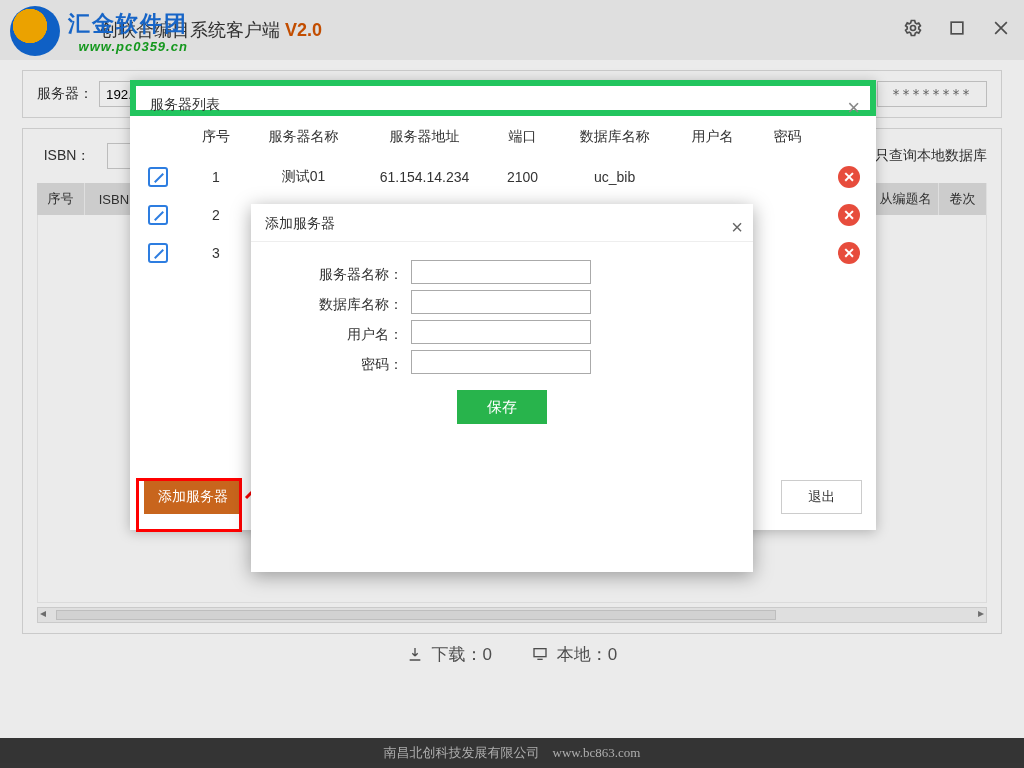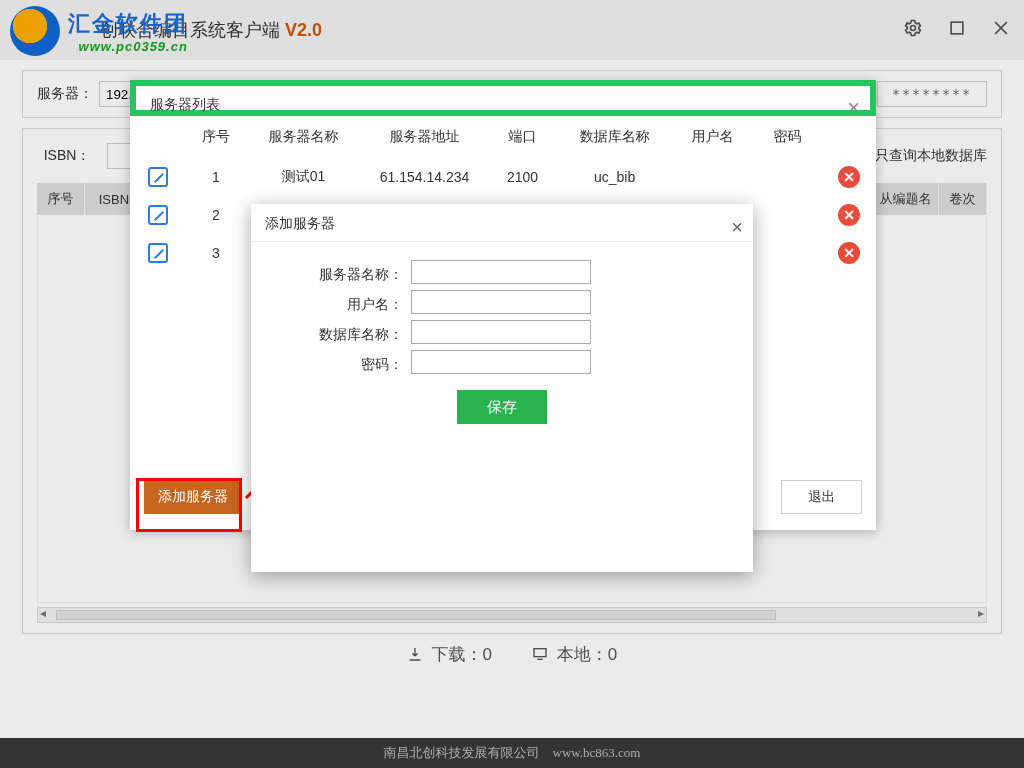--- a/index.html
+++ b/index.html
@@ -249,26 +249,26 @@
   <div class="hd2">
     <span>添加服务器</span>
     <span class="close2">×</span>
   </div>
   <div class="frm">
     <div class="frow">
         <label>服务器名称：</label>
         <input type="text" style="">
       </div>
     <div class="frow">
+        <label>数据库名称：</label>
+        <input type="text" style="">
+      </div>
+    <div class="frow">
         <label>用户名：</label>
         <input type="text" style="">
       </div>
     <div class="frow">
-        <label>数据库名称：</label>
-        <input type="text" style="">
-      </div>
-    <div class="frow">
         <label>密码：</label>
         <input type="password" style="">
       </div>
     <button class="btn-save">保存</button>
   </div>
 </div>
 
 </body></html>

